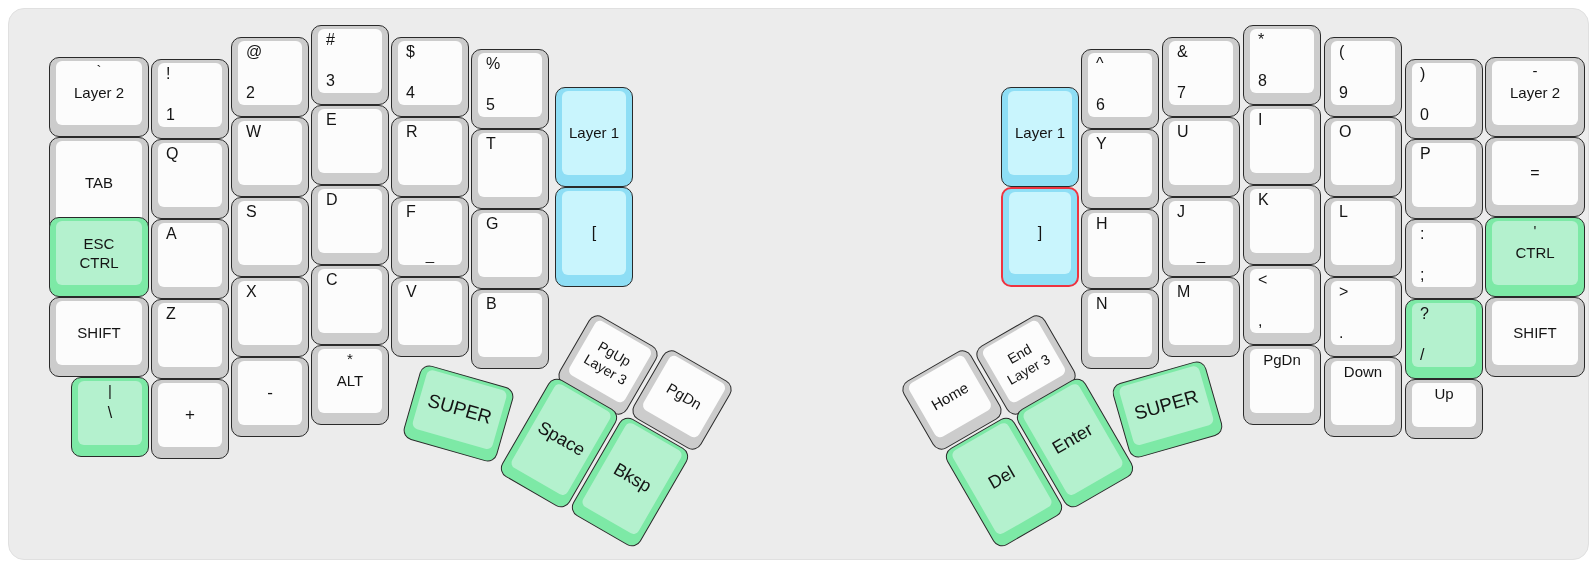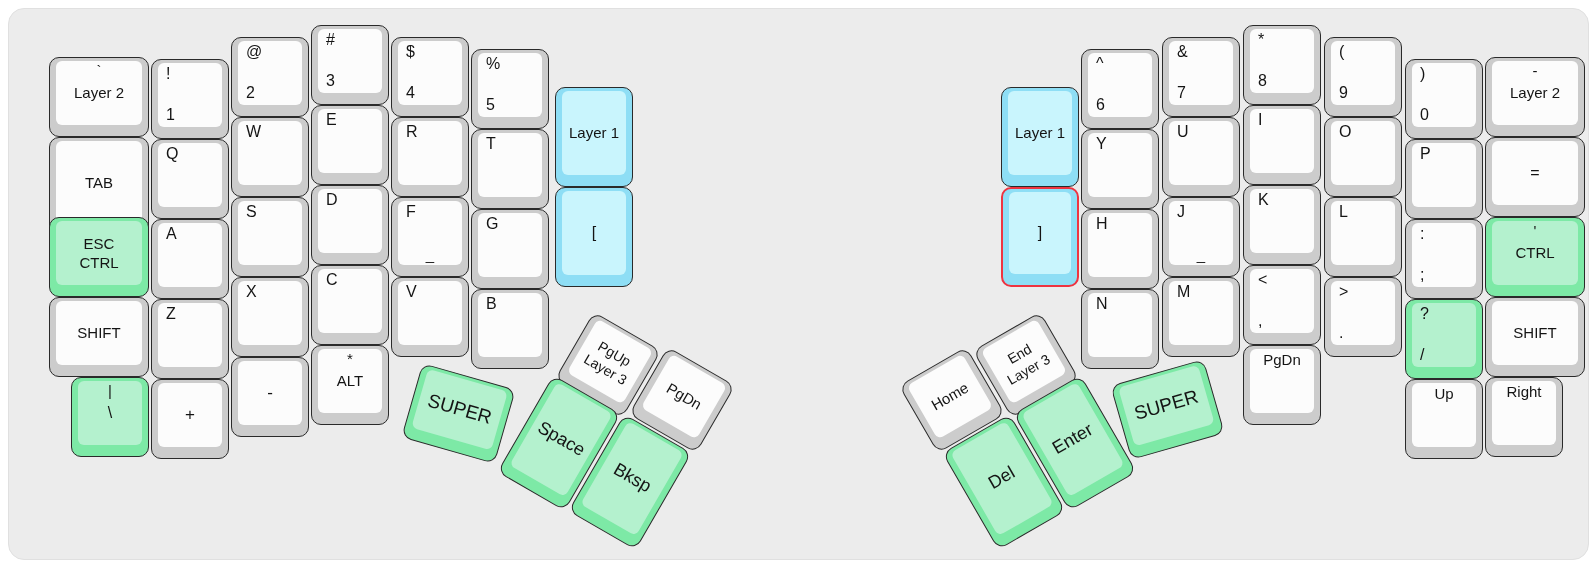--- a/index.html
+++ b/index.html
@@ -385,20 +385,25 @@
         <div class="cap">
           <div class="leg-tl">L</div>
         </div>
       </div>
       <div class="key white" style="left: 1315px; top: 268px; width: 78px; height: 80px;">
         <div class="cap">
           <div class="leg-tl">&gt;</div>
           <div class="leg-bl">.</div>
         </div>
       </div>
+      <div class="key white" style="left: 1315px; top: 348px; width: 78px; height: 80px;">
+        <div class="cap">
+          <div class="leg-top">Down</div>
+        </div>
+      </div>
       <div class="key white" style="left: 1396px; top: 50px; width: 78px; height: 80px;">
         <div class="cap">
           <div class="leg-tl">)</div>
           <div class="leg-bl">0</div>
         </div>
       </div>
       <div class="key white" style="left: 1396px; top: 130px; width: 78px; height: 80px;">
         <div class="cap">
           <div class="leg-tl">P</div>
         </div>
@@ -408,21 +413,21 @@
           <div class="leg-tl">:</div>
           <div class="leg-bl">;</div>
         </div>
       </div>
       <div class="key green" style="left: 1396px; top: 290px; width: 78px; height: 80px;">
         <div class="cap">
           <div class="leg-tl">?</div>
           <div class="leg-bl">/</div>
         </div>
       </div>
-      <div class="key white" style="left: 1396px; top: 370px; width: 78px; height: 80px;">
+      <div class="key white" style="left: 1396px; top: 370px; width: 78px; height: 60px;">
         <div class="cap">
           <div class="leg-top">Up</div>
         </div>
       </div>
       <div class="key white" style="left: 1476px; top: 48px; width: 100px; height: 80px;">
         <div class="cap">
           <div class="leg-sym">-</div>
           <div class="leg-center">
             <div class="leg-line">Layer 2</div>
           </div>
@@ -441,25 +446,20 @@
           <div class="leg-center">
             <div class="leg-line">CTRL</div>
           </div>
         </div>
       </div>
       <div class="key white" style="left: 1476px; top: 288px; width: 100px; height: 80px;">
         <div class="cap">
           <div class="leg-center">
             <div class="leg-line">SHIFT</div>
           </div>
-        </div>
-      </div>
-      <div class="key white" style="left: 1476px; top: 368px; width: 78px; height: 80px;">
-        <div class="cap">
-          <div class="leg-top">Right</div>
         </div>
       </div>
       <div class="key white" style="left: 904px; top: 352px; width: 78px; height: 78px; transform: rotate(-30deg);">
         <div class="cap">
           <div class="leg-center" style="font-size: 15px;">
             <div class="leg-line">Home</div>
           </div>
         </div>
       </div>
       <div class="key white" style="left: 978px; top: 317px; width: 78px; height: 78px; transform: rotate(-30deg);">

